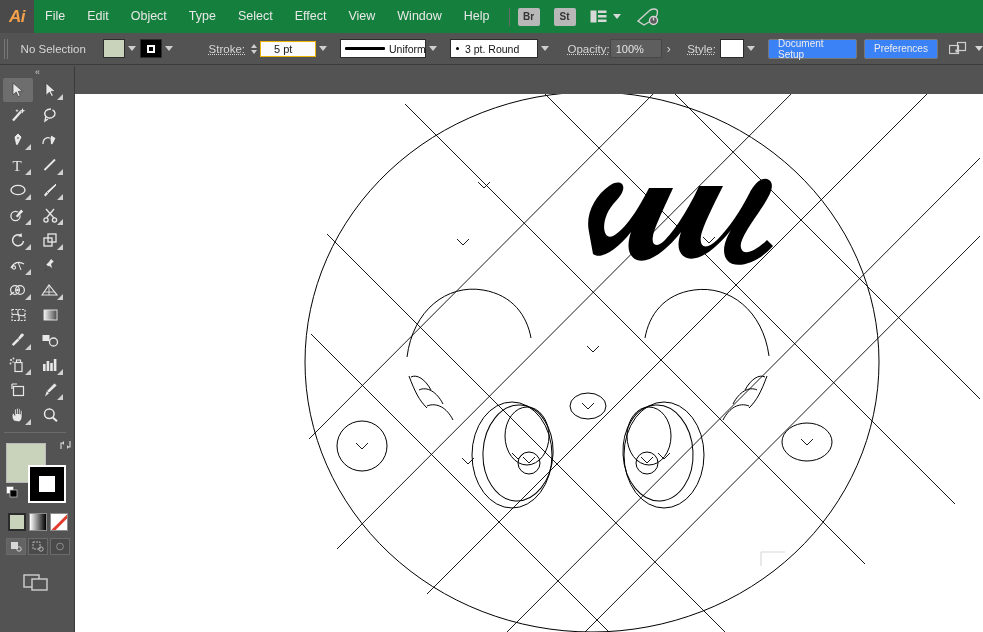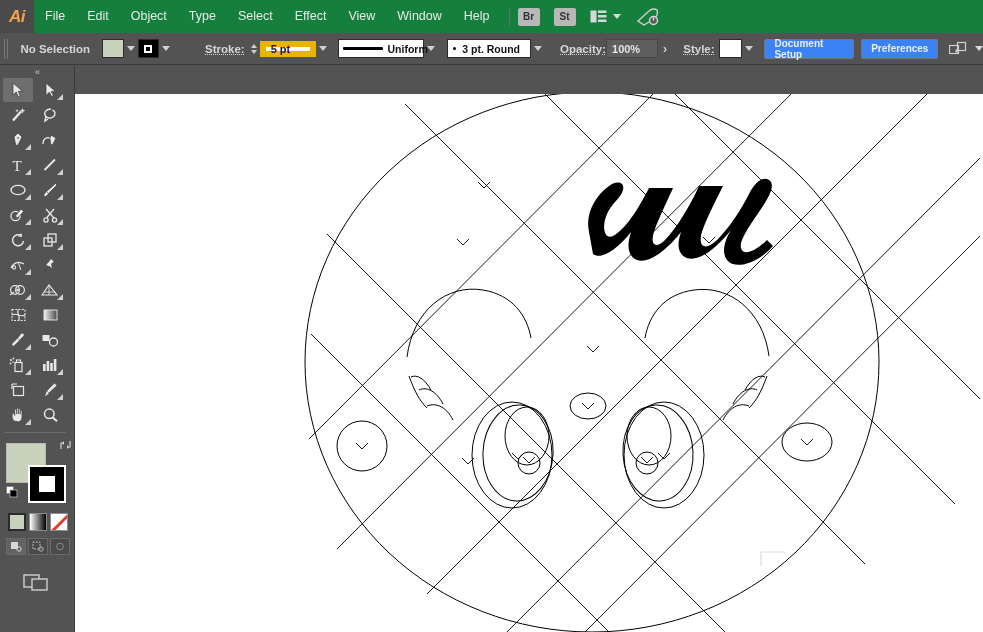--- a/index.html
+++ b/index.html
@@ -44,21 +44,21 @@
   }
   .ws-icon { display:flex; align-items:center; cursor:pointer; margin-right: 4px;}
   .caret { width:0;height:0;border-left:4px solid transparent;border-right:4px solid transparent;border-top:5px solid #d8d8d8; margin-left:6px;}
   .rocket { margin-left: 12px; cursor: pointer; display:flex; align-items:center;}
 
   
   .controlbar {
     position: absolute; left: 0; top: 33px; width: 983px; height: 32px;
     background: #535353;
     border-bottom: 1px solid #3b3b3b;
-    display: flex; align-items: center; padding-left: 4px; font-weight: bold;
+    display: flex; align-items: center; padding-left: 4px;
   }
   .grip { width: 5px; height: 20px; margin-right: 6px;
           background: repeating-linear-gradient(to right,#777 0 1px,transparent 1px 3px); }
   .cb-label { color: #d6d6d6; font-size: 11.5px; white-space: nowrap; }
   .cb-static { color: #d6d6d6; font-size: 11.5px; margin: 0 6px; white-space:nowrap;}
 
   .swatch {
     width: 24px; height: 19px; border: 1px solid #2b2b2b; cursor: pointer;
   }
   .swatch.fill { background: #c9d3bb; }
@@ -69,23 +69,23 @@
   .swatch.stroke-sw i b { display:block; width:4px;height:4px;background:#000;margin:2px;}
   .swatch.style-sw { background: #ffffff; width:26px; }
   .dd {
     width: 16px; height: 19px; display:flex; align-items:center; justify-content:center;
     cursor:pointer;
   }
   .dd::after{content:"";width:0;height:0;border-left:4px solid transparent;border-right:4px solid transparent;border-top:5px solid #cfcfcf;}
 
   .numfield {
     height: 16px; min-width: 56px;
-    background: #fbfbfb; border: 6px solid #eab308;
+    background: #fbfbfb; border: 1px solid #eab308;
     color: #1a1a1a; font-size: 11px;
-    display: flex; align-items: center; padding: 0 5px;
+    display: flex; align-items: center; padding: 0 13px;
     cursor: text;
   }
   .opfield {
     height: 19px; min-width: 52px;
     background: #5e5e5e; border: 1px solid #474747;
     color: #e4e4e4; font-size: 11px;
     display:flex; align-items:center; padding:0 5px; cursor:text;
   }
   .spinner { display:flex;flex-direction:column; margin-right:3px; cursor:pointer;}
   .spinner u { display:block;width:0;height:0;border-left:3px solid transparent;border-right:3px solid transparent;border-bottom:4px solid #cfcfcf; margin-bottom:2px;}

